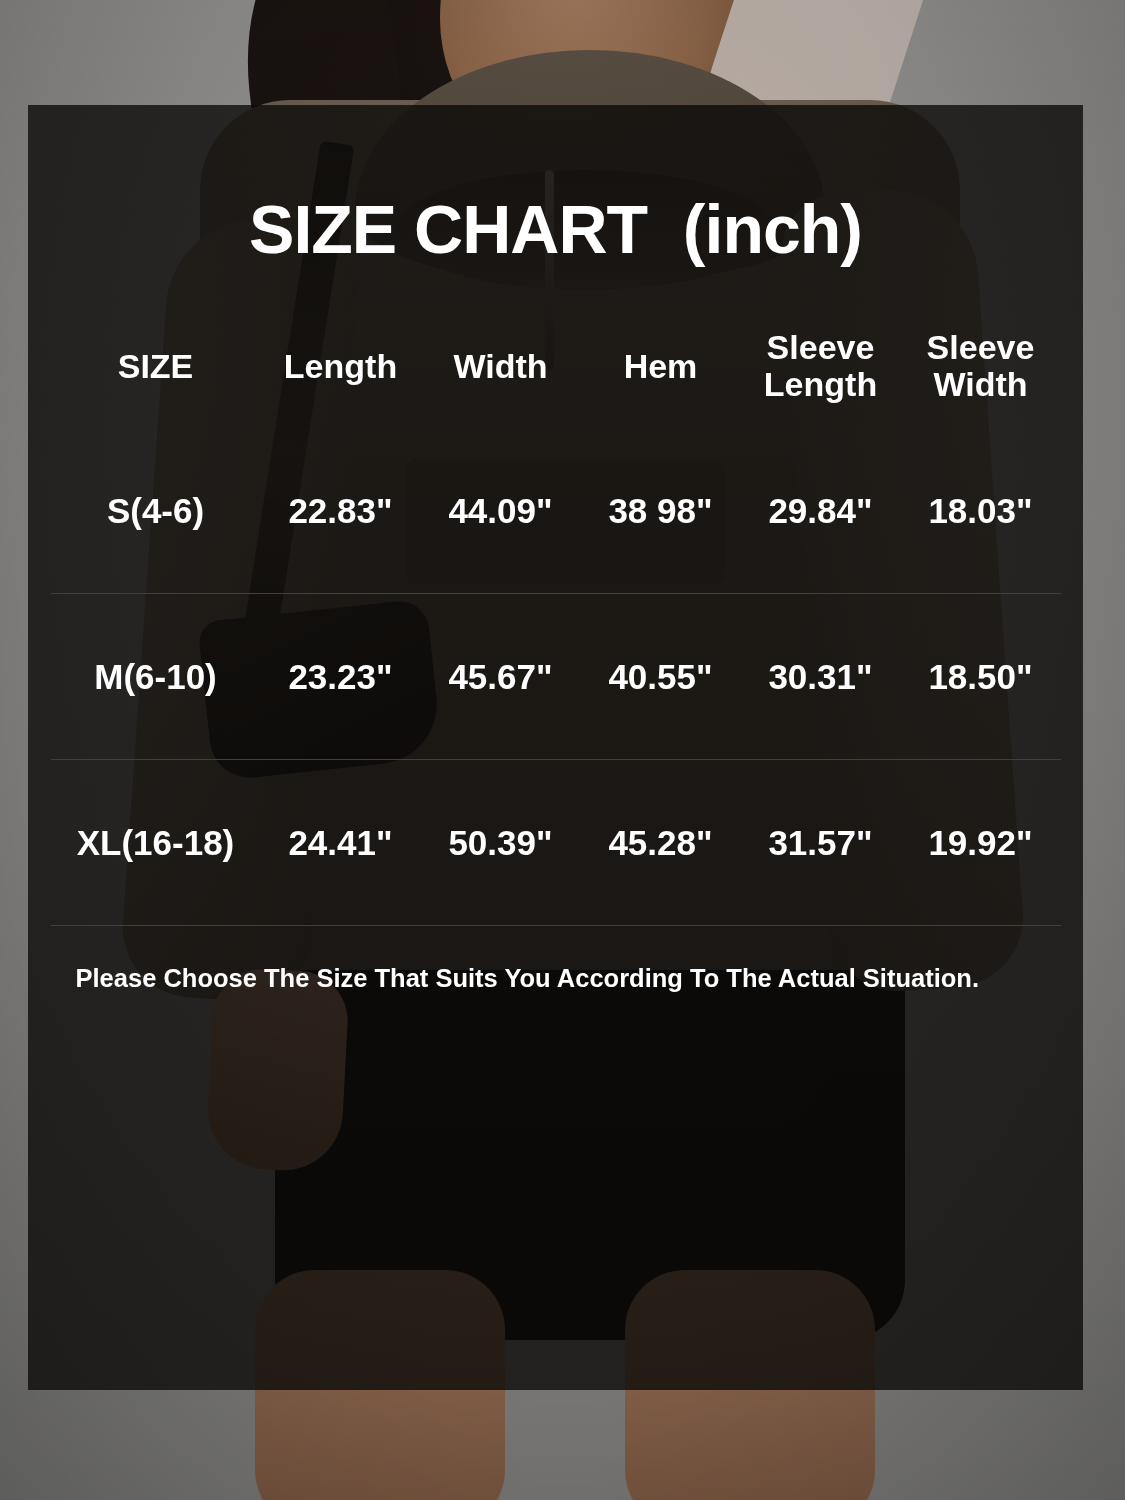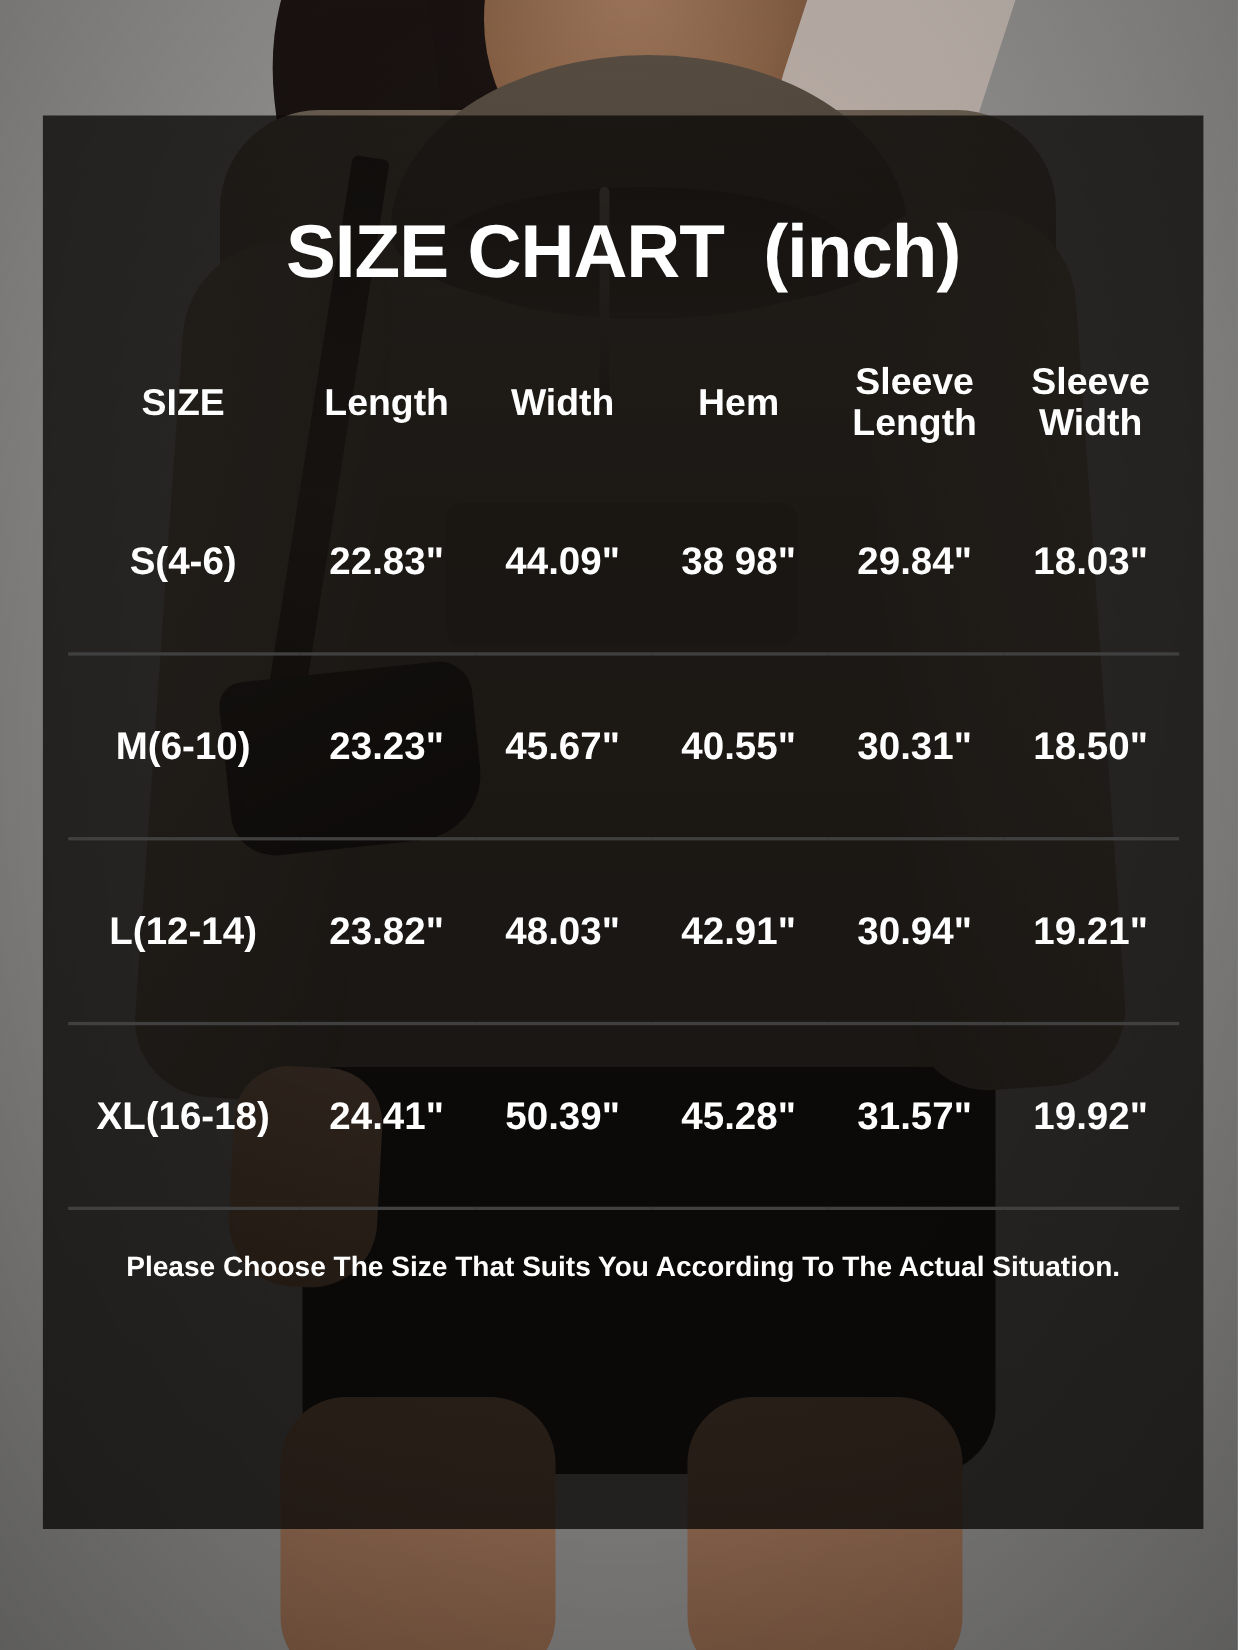--- a/index.html
+++ b/index.html
@@ -178,21 +178,21 @@
   }
   .vignette {
     position: absolute;
     inset: 0;
     background: radial-gradient(ellipse at 50% 45%, rgba(0,0,0,0) 40%, rgba(0,0,0,.28) 100%);
   }
 
   
   .overlay {
     position: absolute;
-    left: 39px;
+    left: 28px;
     top: 105px;
     width: 1055px;
     height: 1285px;
     background: rgba(10, 9, 8, 0.78);
     box-sizing: border-box;
     padding: 0;
   }
 
   .chart-title {
     color: #ffffff;
@@ -224,32 +224,31 @@
     font-size: 34px;
     line-height: 1.08;
     padding-bottom: 14px;
     vertical-align: middle;
     height: 96px;
   }
   table.size-table tbody td {
     font-size: 35px;
     height: 165px;
     vertical-align: middle;
-    border-bottom: 3px solid #404040;
+    border-bottom: 1px solid #404040;
   }
   table.size-table tbody tr:first-child td {
     border-top: none;
   }
   .col-size { width: 210px; }
   .col-val  { width: 160px; }
 
   .notes {
     margin: 34px auto 0 auto;
     width: 960px;
-    text-align: center;
     color: #ffffff;
     font-size: 25.5px;
     font-weight: 600;
     line-height: 1.42;
   }
   .notes div { white-space: nowrap; }
 </style>
 </head>
 <body>
 
@@ -319,28 +318,20 @@
       </tr>
       <tr>
         <td>M(6-10)</td>
         <td>23.23"</td>
         <td>45.67"</td>
         <td>40.55"</td>
         <td>30.31"</td>
         <td>18.50"</td>
       </tr>
       <tr>
-        <td>L(12-14)</td>
-        <td>23.82"</td>
-        <td>48.03"</td>
-        <td>42.91"</td>
-        <td>30.94"</td>
-        <td>19.21"</td>
-      </tr>
-      <tr>
         <td>XL(16-18)</td>
         <td>24.41"</td>
         <td>50.39"</td>
         <td>45.28"</td>
         <td>31.57"</td>
         <td>19.92"</td>
       </tr>
     </tbody>
   </table>
 

